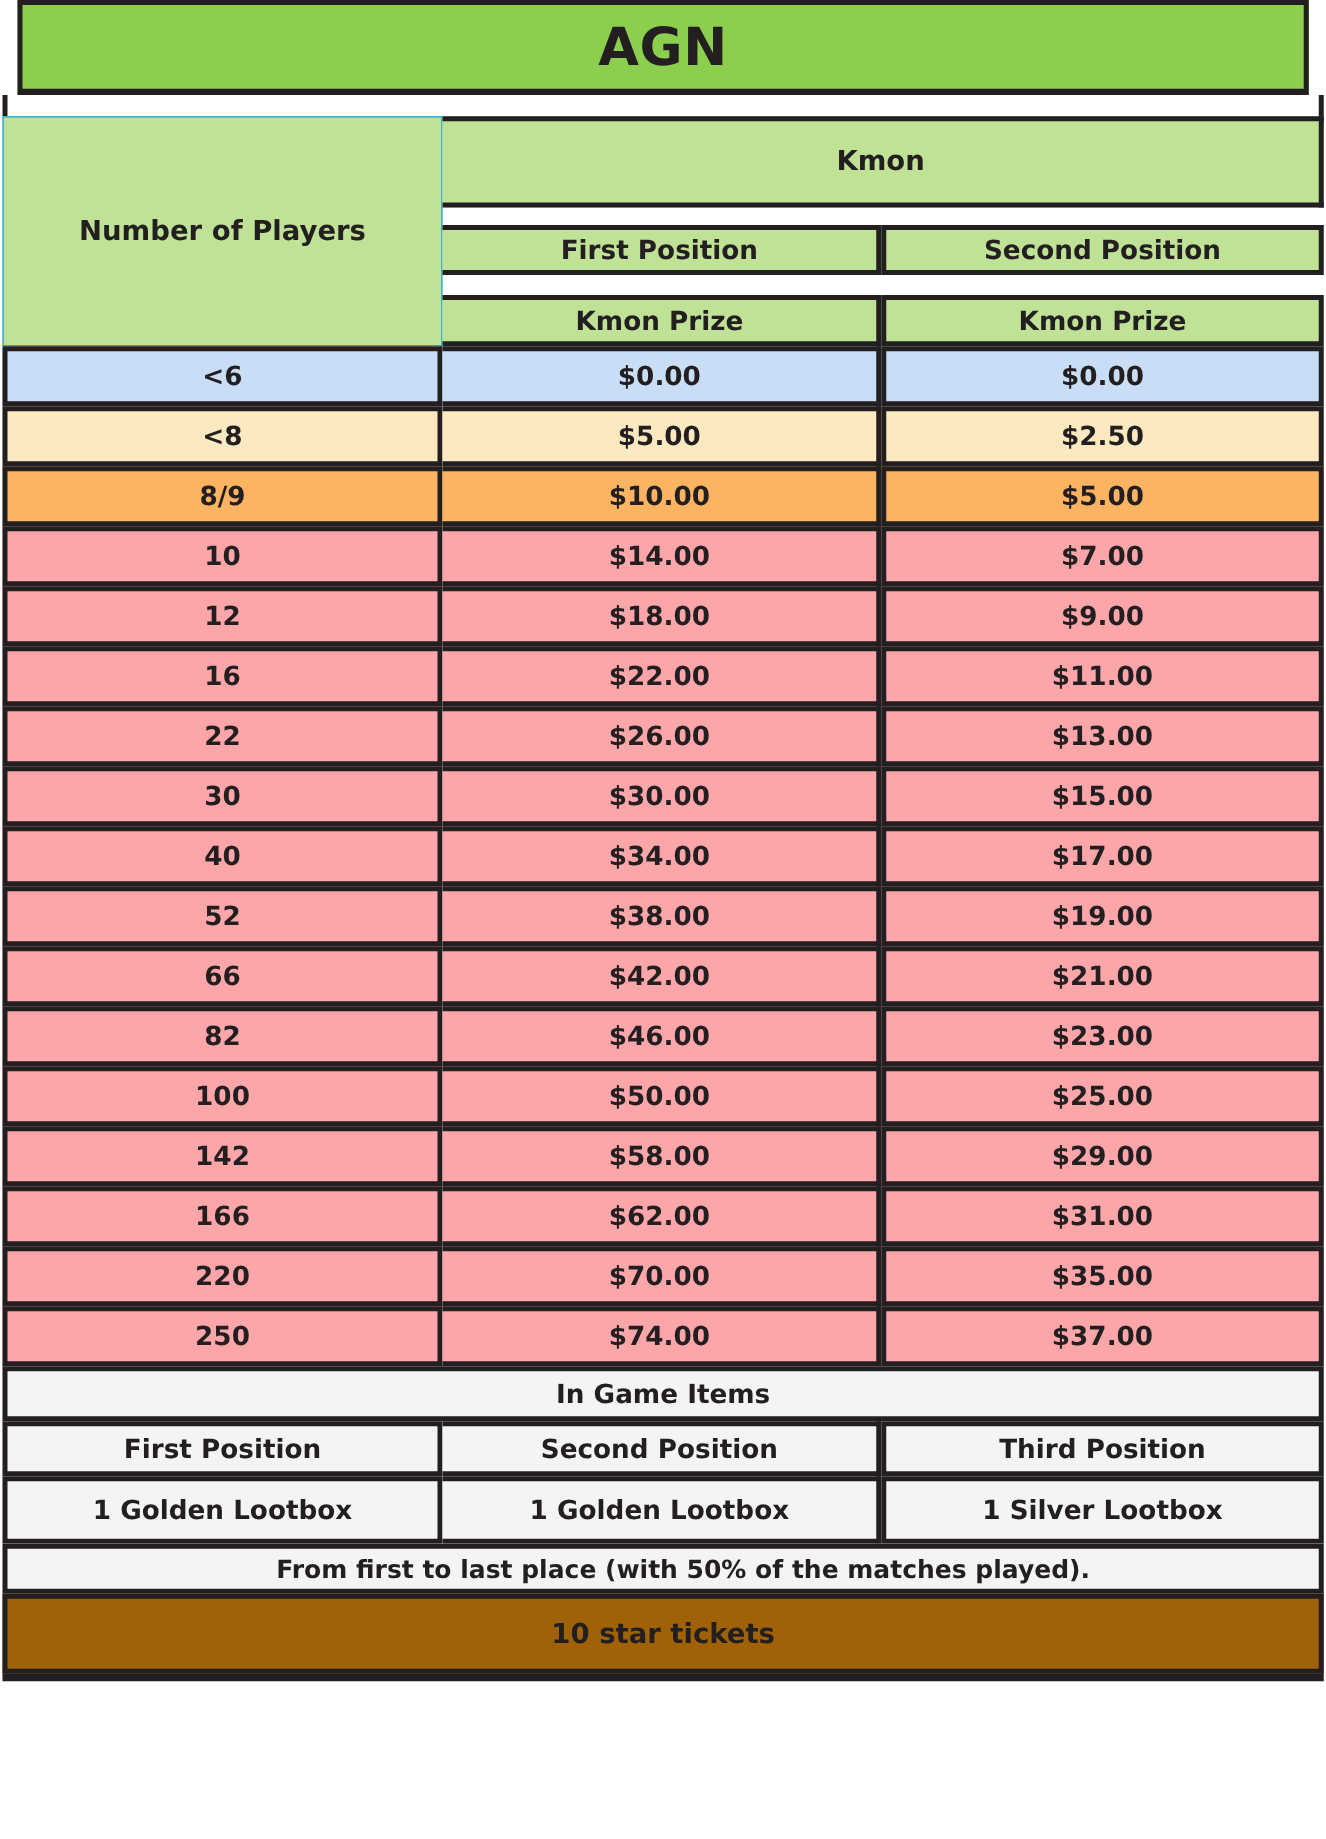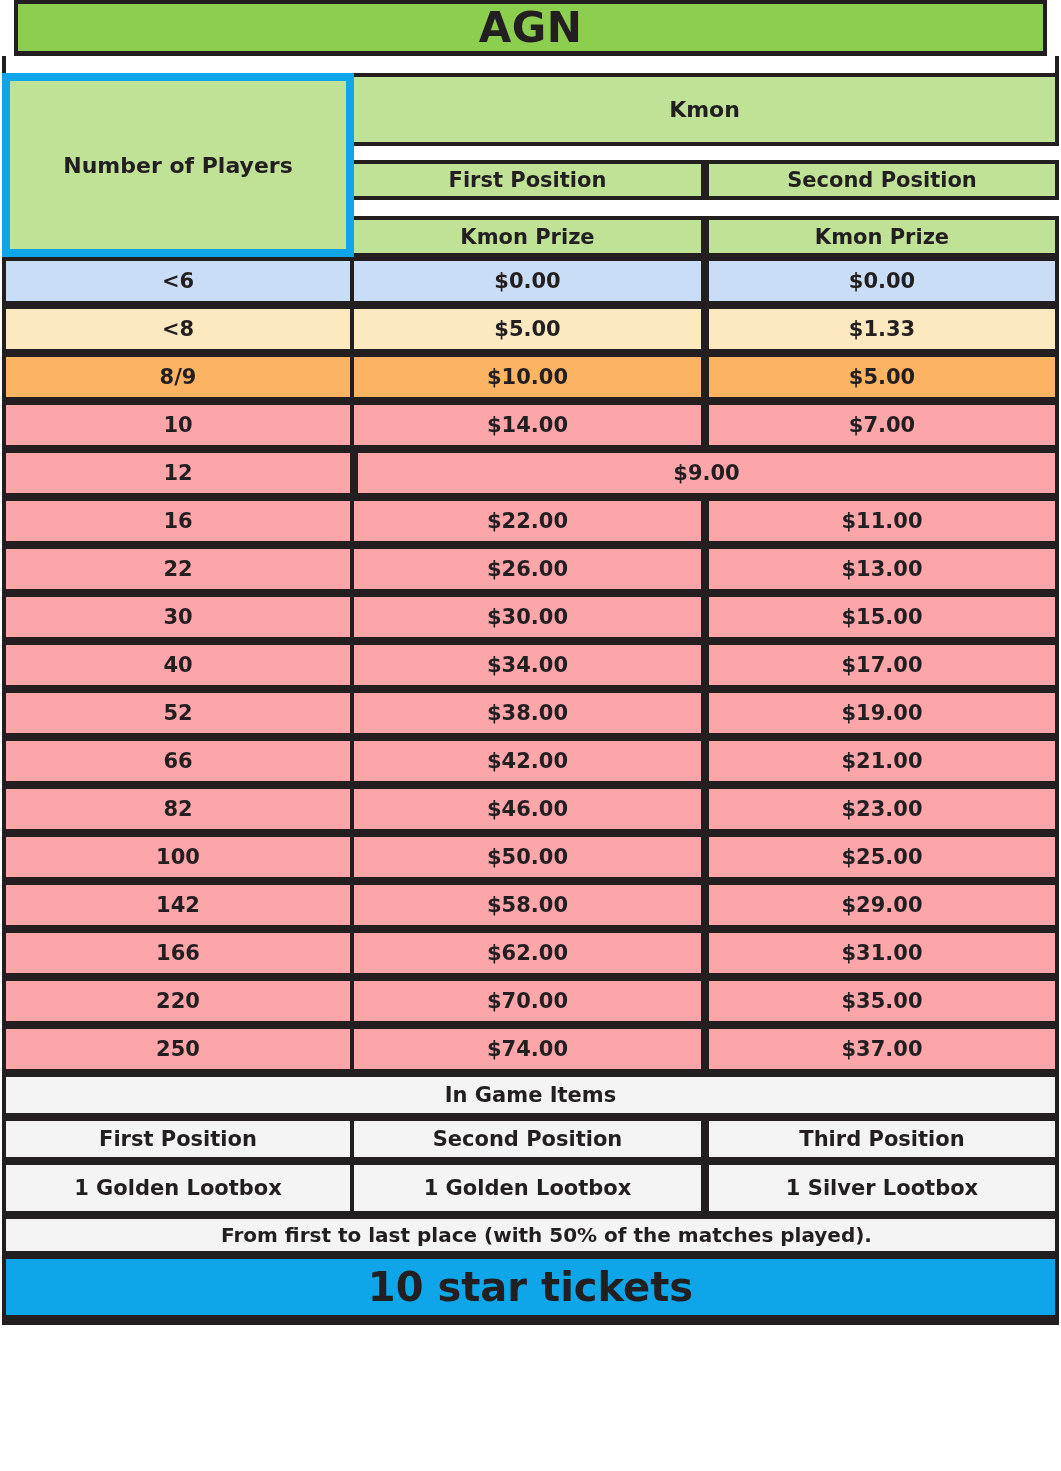--- a/index.html
+++ b/index.html
@@ -18,21 +18,21 @@
     width: 1061px;
     height: 1471px;
     box-sizing: border-box;
     background: #ffffff;
     display: flex;
     flex-direction: column;
   }
 
   
   .title-band {
-    height: 56px;
+    height: 76px;
     background: #8CCE4E;
     border: 4px solid #231f20;
     border-bottom-width: 5px;
     box-sizing: border-box;
     display: flex;
     align-items: center;
     justify-content: center;
     margin: 0 14px;
     text-align: center;
   }
@@ -68,21 +68,21 @@
   .header-block {
     display: flex;
     height: 184px;
     margin: 0 2px;
     box-sizing: border-box;
   }
   .header-players {
     width: 352px;
     flex: 0 0 352px;
     background: #BFE296;
-    border: 8px solid #0ea5e9;
+    border: 1px solid #0ea5e9;
     box-sizing: border-box;
     display: flex;
     align-items: center;
     justify-content: center;
     font-size: 22px;
     font-weight: bold;
     color: #231f20;
   }
   .header-right {
     flex: 1 1 auto;
@@ -166,22 +166,22 @@
   .note-row .cell { font-size: 20px; padding-left: 32px; }
 
   .tickets-row {
     height: 64px;
     margin: 0 2px;
     display: flex;
     box-sizing: border-box;
   }
   .tickets-row .cell {
     flex: 1 1 auto;
-    background: #0ea5e9;
-    font-size: 40px;
+    background: #a16207;
+    font-size: 22px;
   }
 
   .bottom-edge {
     height: 6px;
     background: #231f20;
     margin: 0 2px;
   }
 </style>
 </head>
 <body>
@@ -211,34 +211,35 @@
 
   <div id="rows-container">
       <div class="data-row">
         <div class="cell c1 tone-blue">&lt;6</div>
         <div class="cell c2 tone-blue">$0.00</div>
         <div class="cell c3 tone-blue">$0.00</div>
       </div>
       <div class="data-row">
         <div class="cell c1 tone-cream">&lt;8</div>
         <div class="cell c2 tone-cream">$5.00</div>
-        <div class="cell c3 tone-cream">$1.33</div>
+        <div class="cell c3 tone-cream">$2.50</div>
       </div>
       <div class="data-row">
         <div class="cell c1 tone-orange">8/9</div>
         <div class="cell c2 tone-orange">$10.00</div>
         <div class="cell c3 tone-orange">$5.00</div>
       </div>
       <div class="data-row">
         <div class="cell c1 tone-pink">10</div>
         <div class="cell c2 tone-pink">$14.00</div>
         <div class="cell c3 tone-pink">$7.00</div>
       </div>
       <div class="data-row">
         <div class="cell c1 tone-pink">12</div>
+        <div class="cell c2 tone-pink">$18.00</div>
         <div class="cell c3 tone-pink">$9.00</div>
       </div>
       <div class="data-row">
         <div class="cell c1 tone-pink">16</div>
         <div class="cell c2 tone-pink">$22.00</div>
         <div class="cell c3 tone-pink">$11.00</div>
       </div>
       <div class="data-row">
         <div class="cell c1 tone-pink">22</div>
         <div class="cell c2 tone-pink">$26.00</div>

